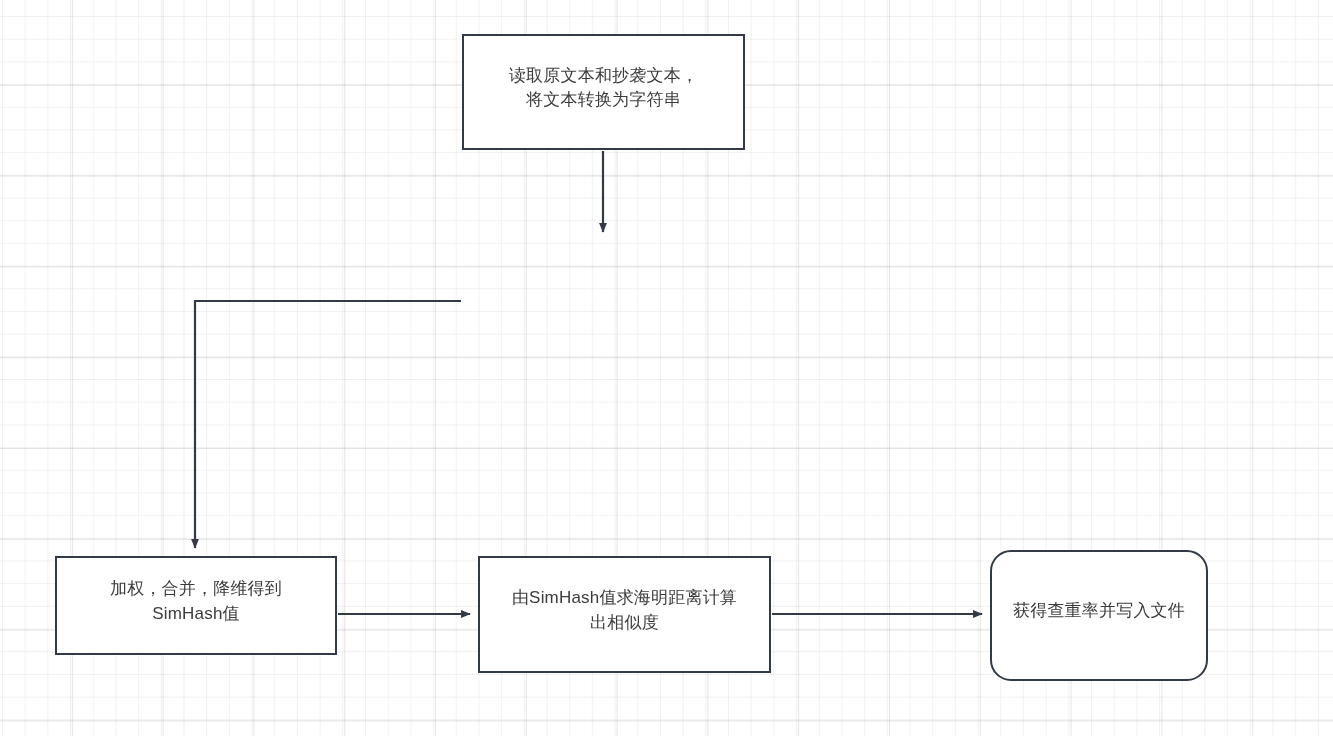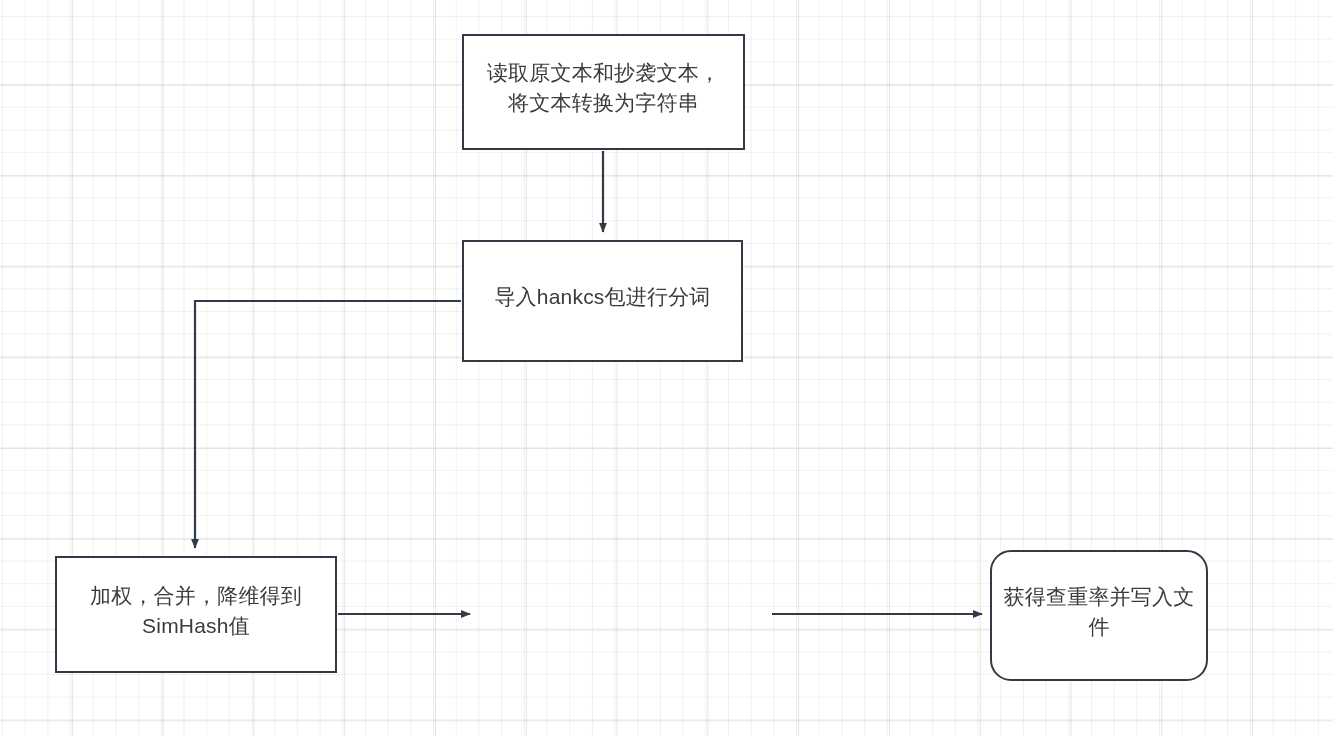--- a/index.html
+++ b/index.html
@@ -44,21 +44,21 @@
     box-sizing: border-box;
     border: 2px solid #333a47;
     background: #ffffff;
     display: flex;
     align-items: center;
     justify-content: center;
     padding: 0 10px;
   }
   .node-label {
     color: #3b3b3b;
-    font-size: 21px;
+    font-size: 17px;
     line-height: 1.42;
     text-align: center;
     letter-spacing: 0.2px;
     white-space: pre-line;
     transform: translateY(-4px);
   }
 </style>
 </head>
 <body>
 
@@ -78,27 +78,28 @@
     <path d="M338,614 L470,614" fill="none" stroke="#333a47" stroke-width="2.2" marker-end="url(#arrow)"></path>
 
     <path d="M772,614 L982,614" fill="none" stroke="#333a47" stroke-width="2.2" marker-end="url(#arrow)"></path>
   </svg>
 
   <div class="node" id="node-read-text" style="left: 462px; top: 34px; width: 283px; height: 116px; border-color: rgb(51, 58, 71); background: rgb(255, 255, 255);">
     <div class="node-label" style="color: rgb(59, 59, 59);">读取原文本和抄袭文本，
 将文本转换为字符串</div>
   </div>
 
-  <div class="node" id="node-hankcs-segment" style="left: 462px; top: 240px; width: 281px; height: 122px; border-color: rgb(51, 58, 71); background: rgb(255, 255, 255);">
-    <div class="node-label" style="color: rgb(59, 59, 59);">导入hankcs包进行分词</div>
-  </div>
 
-  <div class="node" id="node-simhash-value" style="left: 55px; top: 556px; width: 282px; height: 117px; border-color: rgb(51, 58, 71); background: rgb(255, 255, 255);">
+  <div class="node" id="node-simhash-value" style="left: 55px; top: 556px; width: 282px; height: 99px; border-color: rgb(51, 58, 71); background: rgb(255, 255, 255);">
     <div class="node-label" style="color: rgb(59, 59, 59);">加权，合并，降维得到
 SimHash值</div>
   </div>
 
+  <div class="node" id="node-hamming-distance" style="left: 478px; top: 556px; width: 293px; height: 117px; border-color: rgb(51, 58, 71); background: rgb(255, 255, 255);">
+    <div class="node-label" style="color: rgb(59, 59, 59);">由SimHash值求海明距离计算
+出相似度</div>
+  </div>
 
   <div class="node" id="node-write-result" style="left: 990px; top: 550px; width: 218px; height: 131px; border-color: rgb(51, 58, 71); background: rgb(255, 255, 255); border-radius: 21px;">
     <div class="node-label" style="color: rgb(59, 59, 59);">获得查重率并写入文件</div>
   </div>
 
 </div>
 
 </body></html>

